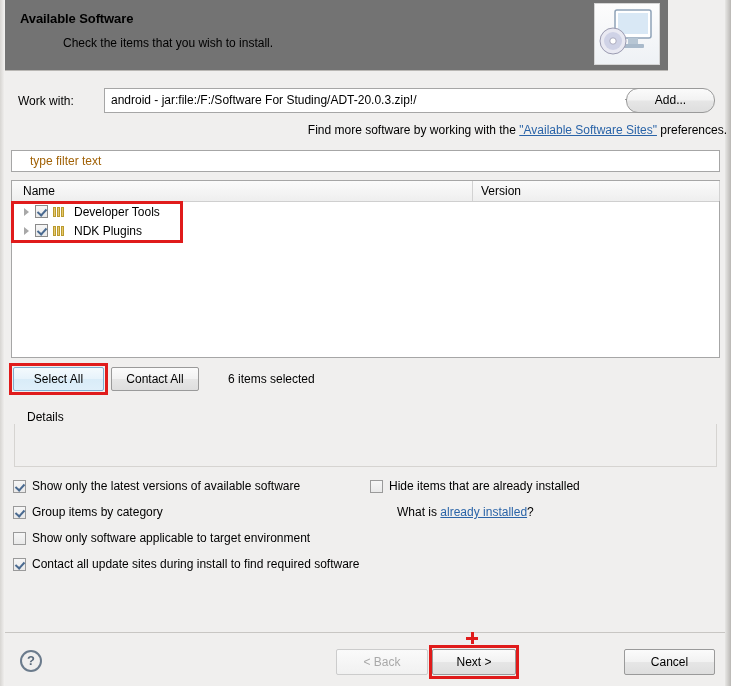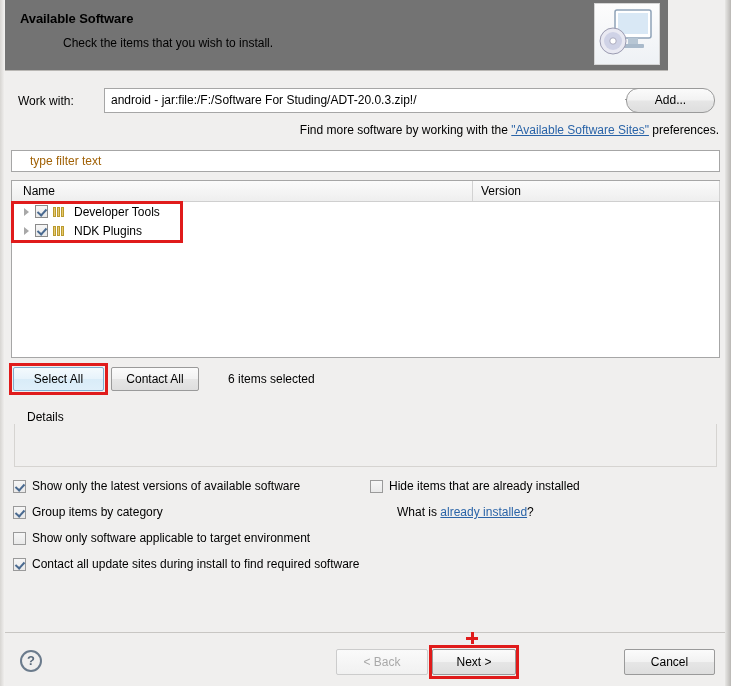--- a/index.html
+++ b/index.html
@@ -89,21 +89,21 @@
     border: 1px solid #9a9a9a;
     border-radius: 12px;
     box-sizing: border-box;
     text-align: center;
     line-height: 23px;
     font-size: 12px;
   }
 
   
   #findmore {
-    position: absolute; right: 12px; top: 123px;
+    position: absolute; right: 4px; top: 123px;
     font-size: 12px; white-space: nowrap;
   }
   .link {
     color: #2a64a8;
     text-decoration: underline;
   }
 
   
   #filter-input {
     position: absolute; left: 11px; top: 150px;

